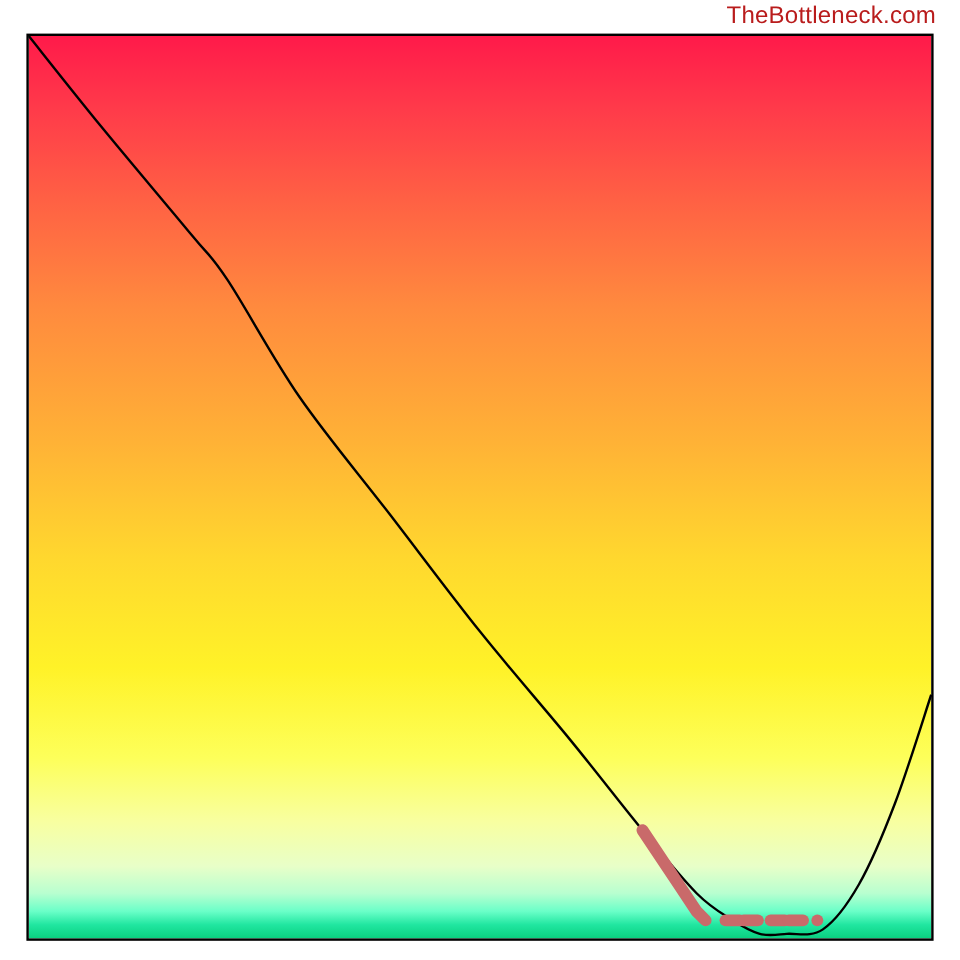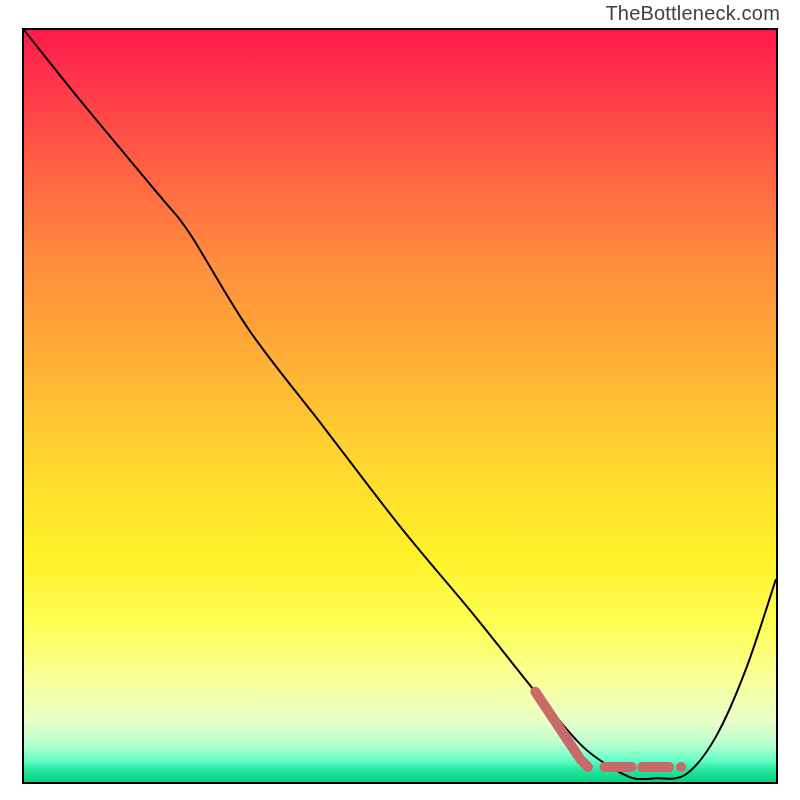--- a/index.html
+++ b/index.html
@@ -9,21 +9,21 @@
     background: #ffffff;
     font-family: Arial, Helvetica, sans-serif;
     position: relative;
     overflow: hidden;
   }
   .attribution {
     position: absolute;
     top: 2px;
     right: 20px;
     font-size: 20px;
-    color: #404040;
+    color: #b91c1c;
     font-weight: 500;
     letter-spacing: 0.2px;
   }
   .plot-frame {
     position: absolute;
     left: 22px;
     top: 28px;
     width: 756px;
     height: 756px;
     border: 2px solid #000;

